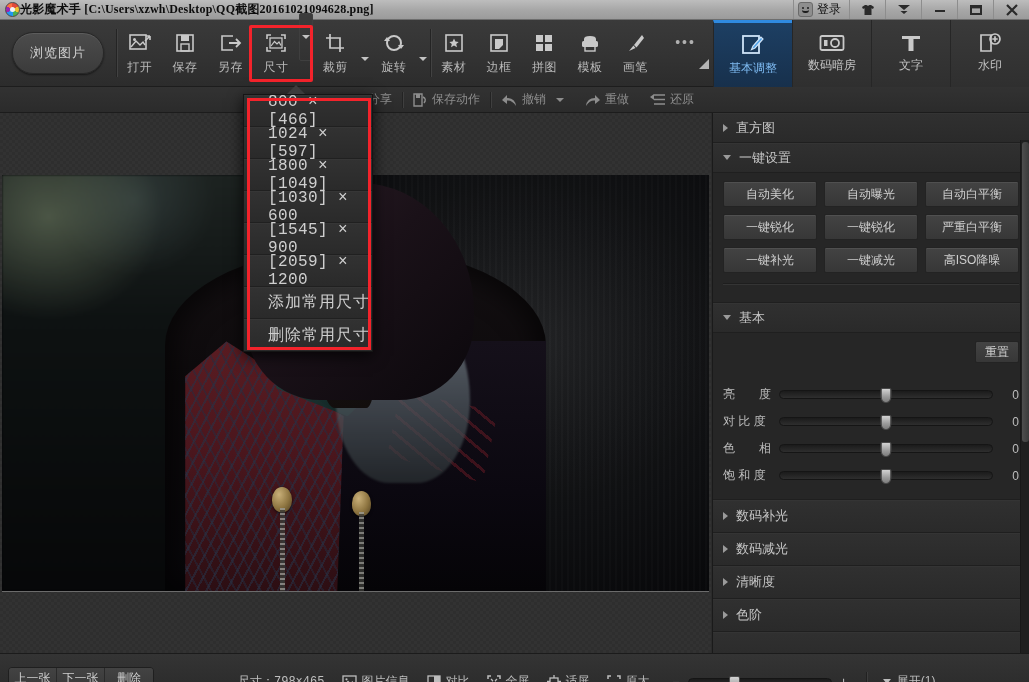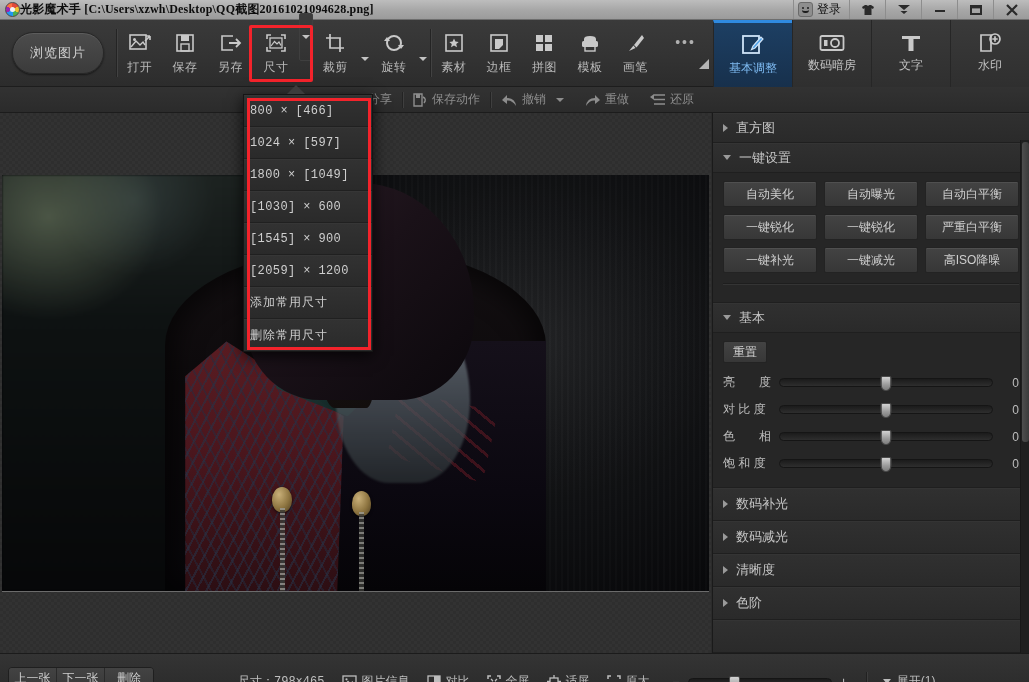--- a/index.html
+++ b/index.html
@@ -263,22 +263,22 @@
     background: #2c2c2c;
     border: 1px solid #151515;
     box-shadow: 0 4px 14px rgba(0,0,0,.75);
   }
   .dd-arrow {
     position:absolute; left: 287px; top: 85px; width:0; height:0; z-index: 61;
     border-left: 9px solid transparent; border-right: 9px solid transparent;
     border-bottom: 9px solid #3c3c3c;
   }
   .dd-item {
-    height: 32px; display:flex; align-items:center; padding-left: 6px;
-    font-size: 12px; color: #cfcfcf;
+    height: 32px; display:flex; align-items:center; padding-left: 24px;
+    font-size: 16px; color: #cfcfcf;
     border-bottom: 1px solid #202020;
     box-shadow: inset 0 1px 0 #363636;
     background: linear-gradient(to bottom, #323232, #2a2a2a);
     letter-spacing: .4px;
     font-family: "Liberation Mono", "DejaVu Sans Mono", monospace;
   }
   .dd-item:last-child { border-bottom: none; }
   .dd-item.cn { font-family: Liberation Serif, serif; letter-spacing: 1px; }
   .dd-redbox {
     position: absolute; left: 247px; top: 98px; width: 124px; height: 252px;
@@ -304,21 +304,21 @@
   .pbtn {
     height: 26px; display:flex; align-items:center; justify-content:center;
     font-size: 12px; color: #cfcfcf;
     background: linear-gradient(to bottom, #434343, #373737);
     border: 1px solid #232323; border-radius: 2px;
     box-shadow: inset 0 1px 0 rgba(255,255,255,.07);
   }
   .pbtn.auto2 { width: 87px; }
   .hr-line { height:1px; background:#1e1e1e; box-shadow:0 1px 0 #343434; margin: 10px 0 8px; }
   .row2 { display:flex; gap: 7px; }
-  .reset-row { display:flex; justify-content:flex-start; margin-bottom: 6px; }
+  .reset-row { display:flex; justify-content:flex-end; margin-bottom: 18px; }
   .reset-btn {
     width: 44px; height: 22px; display:flex; align-items:center; justify-content:center;
     font-size: 12px; color:#d0d0d0;
     background: linear-gradient(to bottom,#434343,#373737);
     border:1px solid #232323; border-radius:2px;
   }
   .slider-row { display:flex; align-items:center; height: 27px; }
   .sl-label {
     width: 56px; font-size: 12px; color:#bdbdbd; display:flex; justify-content:space-between;
     padding-right: 6px;

